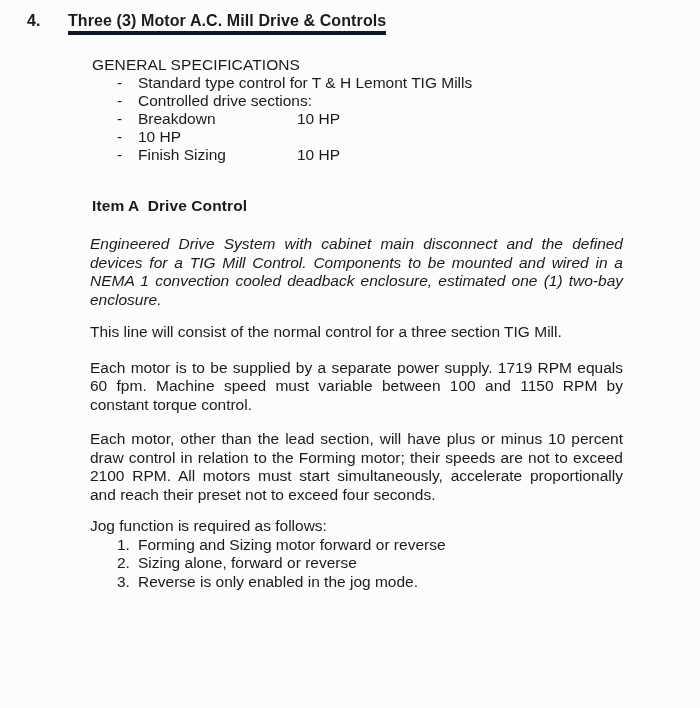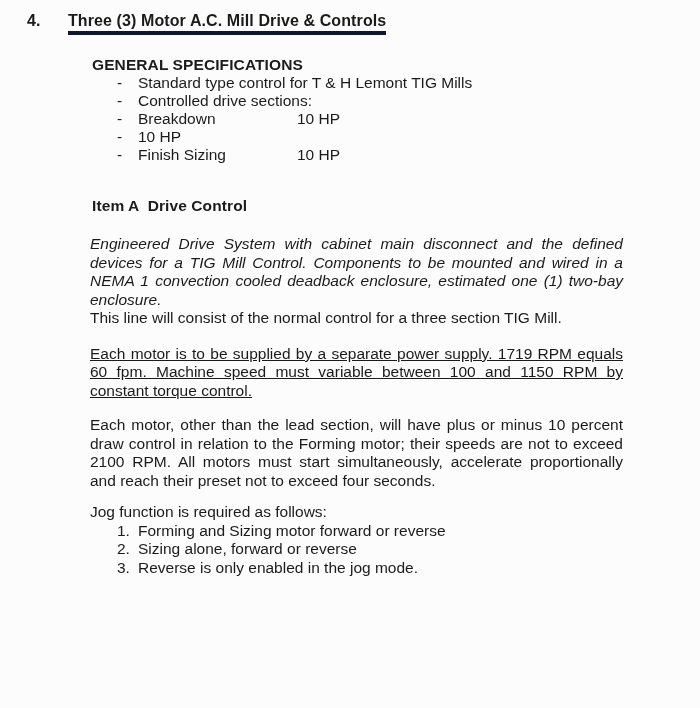--- a/index.html
+++ b/index.html
@@ -30,21 +30,21 @@
   .section-title {
     display: inline-block;
     border-bottom: 4px solid #0f172a;
     padding-bottom: 1px;
     letter-spacing: 0.1px;
   }
 
   
   .gs-heading {
     margin: 21px 0 0 92px;
-    font-weight: bold;
+    font-weight: normal;
     line-height: 18px;
     letter-spacing: 0.1px;
   }
   .spec-list { margin-left: 117px; }
   .spec-row { display: flex; line-height: 18px; height: 18px; }
   .spec-marker { width: 21px; flex: 0 0 auto; }
   .spec-text { min-width: 159px; white-space: nowrap; flex: 0 0 auto; }
   .spec-value { white-space: nowrap; }
 
   
@@ -56,22 +56,22 @@
     letter-spacing: 0.1px;
   }
 
   .para {
     margin-left: 90px;
     width: 533px;
     line-height: 18.5px;
     text-align: justify;
   }
   .para-1 { margin-top: 20px; font-style: italic; }
-  .para-2 { }
-  .para-3 { margin-top: 17px; text-decoration: underline; }
+  .para-2 { margin-top: 14px; }
+  .para-3 { margin-top: 17px; }
   .para-4 { margin-top: 16px; }
   .jog-intro { margin-top: 13px; text-align: left; }
   .closing  { margin-top: 34px; }
 
   .jog-list { margin-left: 117px; }
   .jog-row { display: flex; line-height: 18.5px; }
   .jog-number { width: 21px; flex: 0 0 auto; }
 </style>
 </head>
 <body>

